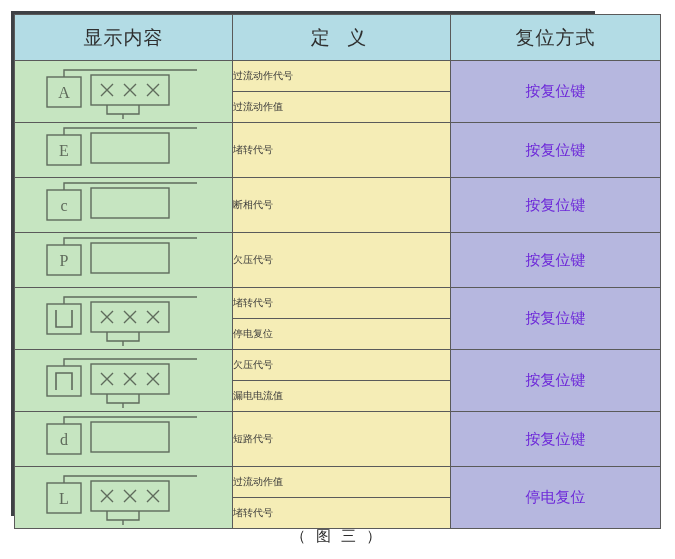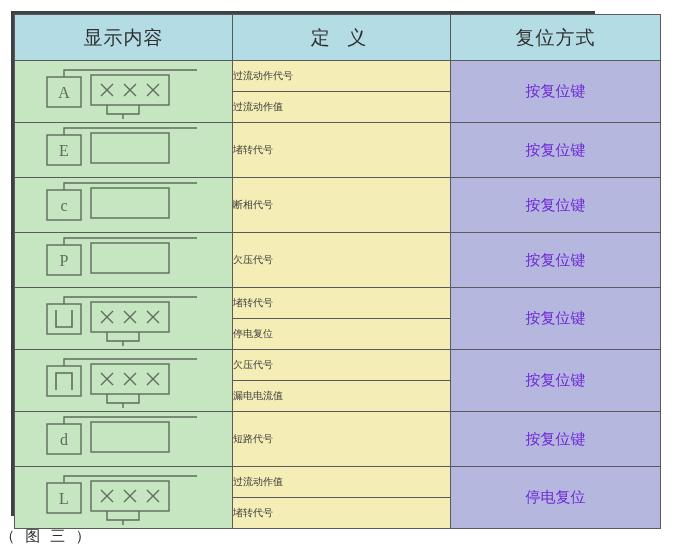--- a/index.html
+++ b/index.html
@@ -88,21 +88,21 @@
     margin: 0 auto;
   }
   .icon-svg { display:block; }
 
   
   #caption {
     position: absolute;
     left: 0;
     top: 527px;
     width: 675px;
-    text-align: left;
+    text-align: center;
     font-size: 15px;
     color: #2c2c2c;
     letter-spacing: 3px;
   }
 </style>
 </head>
 <body>
 
 <div id="table-wrap">
   <table class="code-table">

